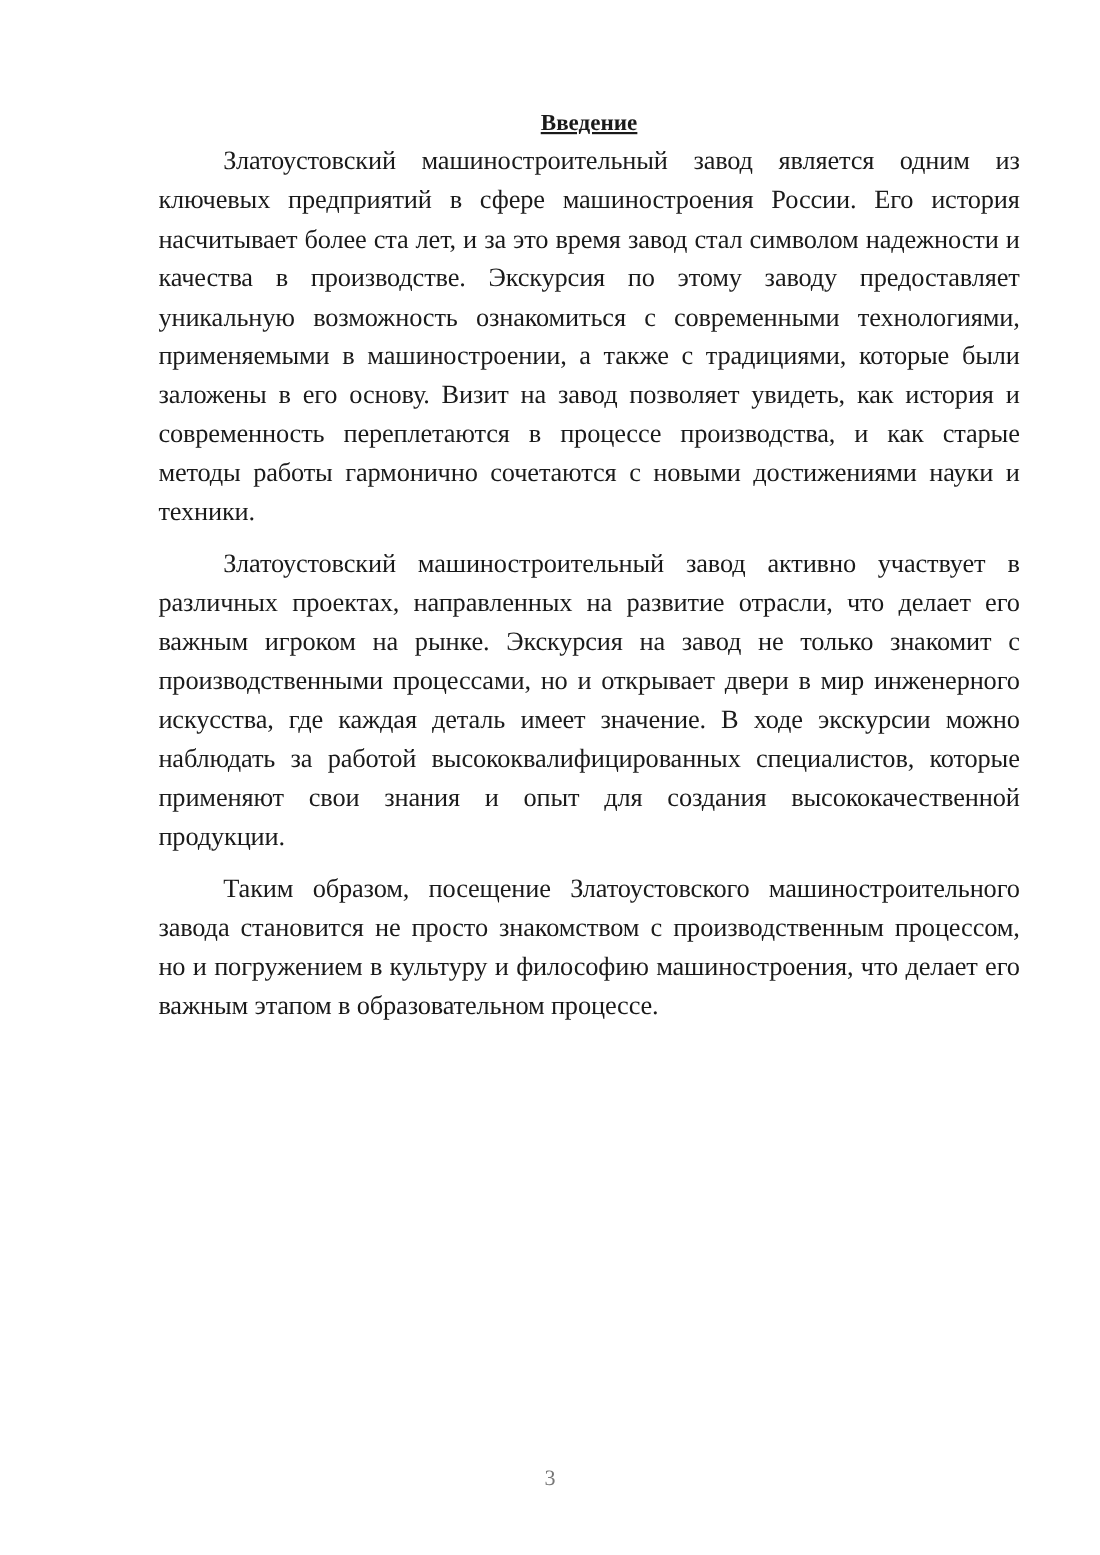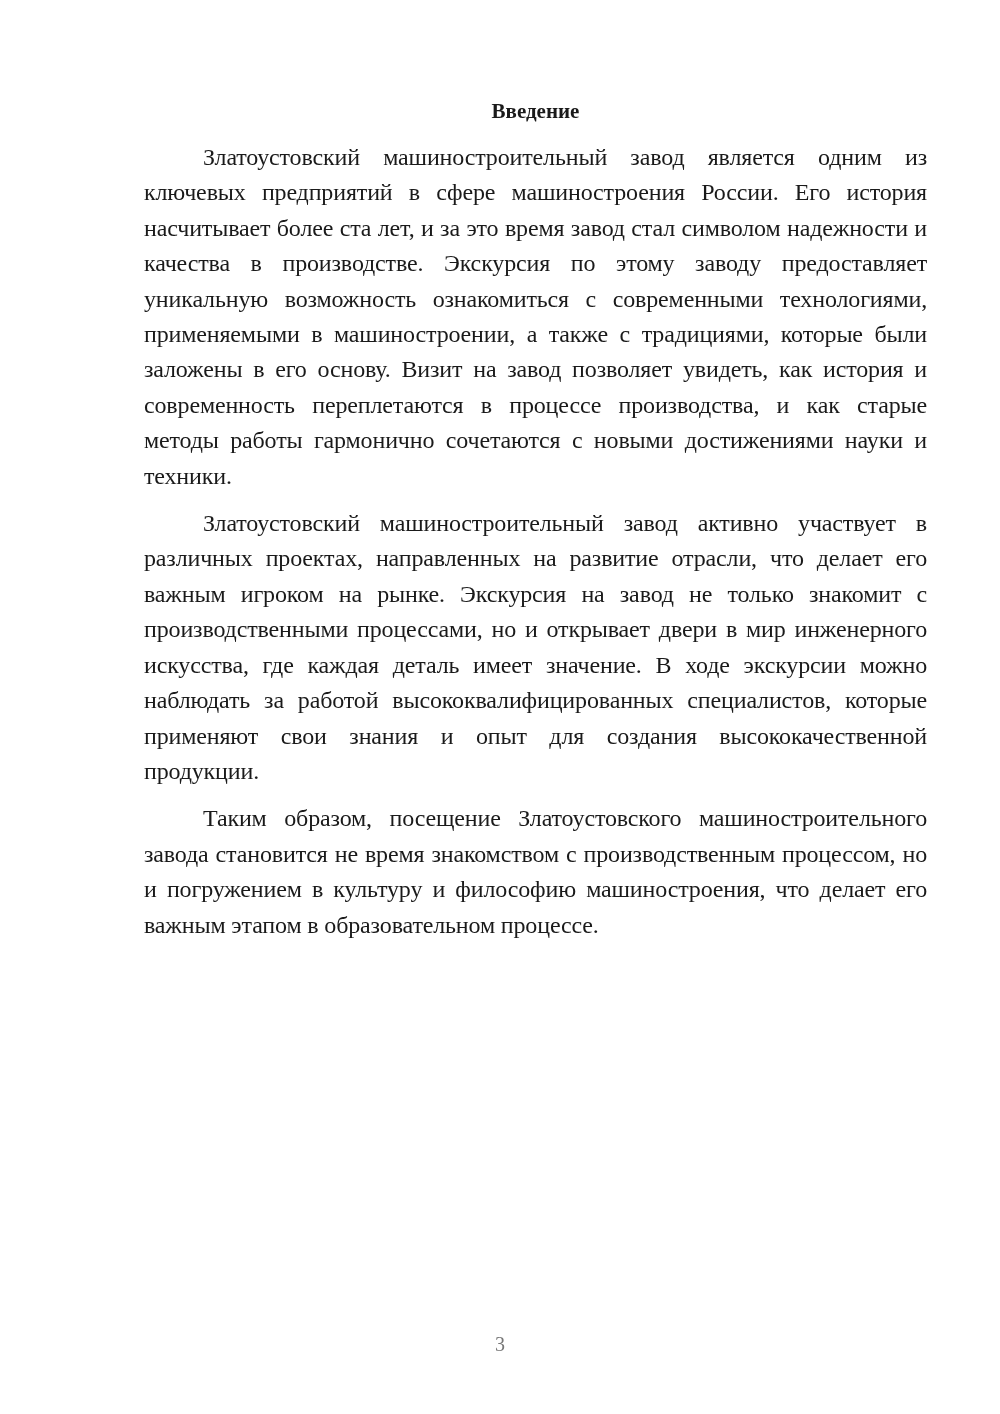--- a/index.html
+++ b/index.html
@@ -27,23 +27,24 @@
       position: absolute;
       left: 144px;
       top: 96px;
       width: 783px;
     }
     .title {
       text-align: center;
       font-weight: bold;
       font-size: 21px;
       line-height: 30px;
-      margin: 0 0 14px 0;
+      margin: 0 0 4px 0;
       padding-left: 0;
       letter-spacing: 0;
+      text-decoration: underline;
     }
     .para {
       font-size: 24px;
       line-height: 35.4px;
       text-align: justify;
       text-indent: 59px;
       margin: 0 0 12px 0;
       letter-spacing: -0.15px;
     }
     .page-number {
@@ -58,16 +59,16 @@
     }
   </style>
 </head>
 <body>
 
 <div class="page">
   <div class="content">
     <h1 class="title">Введение</h1>
     <p class="para">Златоустовский машиностроительный завод является одним из ключевых предприятий в сфере машиностроения России. Его история насчитывает более ста лет, и за это время завод стал символом надежности и качества в производстве. Экскурсия по этому заводу предоставляет уникальную возможность ознакомиться с современными технологиями, применяемыми в машиностроении, а также с традициями, которые были заложены в его основу. Визит на завод позволяет увидеть, как история и современность переплетаются в процессе производства, и как старые методы работы гармонично сочетаются с новыми достижениями науки и техники.</p>
     <p class="para">Златоустовский машиностроительный завод активно участвует в различных проектах, направленных на развитие отрасли, что делает его важным игроком на рынке. Экскурсия на завод не только знакомит с производственными процессами, но и открывает двери в мир инженерного искусства, где каждая деталь имеет значение. В ходе экскурсии можно наблюдать за работой высококвалифицированных специалистов, которые применяют свои знания и опыт для создания высококачественной продукции.</p>
-    <p class="para">Таким образом, посещение Златоустовского машиностроительного завода становится не время знакомством с производственным процессом, но и погружением в культуру и философию машиностроения, что делает его важным этапом в образовательном процессе.</p>
+    <p class="para">Таким образом, посещение Златоустовского машиностроительного завода становится не просто знакомством с производственным процессом, но и погружением в культуру и философию машиностроения, что делает его важным этапом в образовательном процессе.</p>
   </div>
   <div class="page-number">3</div>
 </div>
 
 </body></html>

